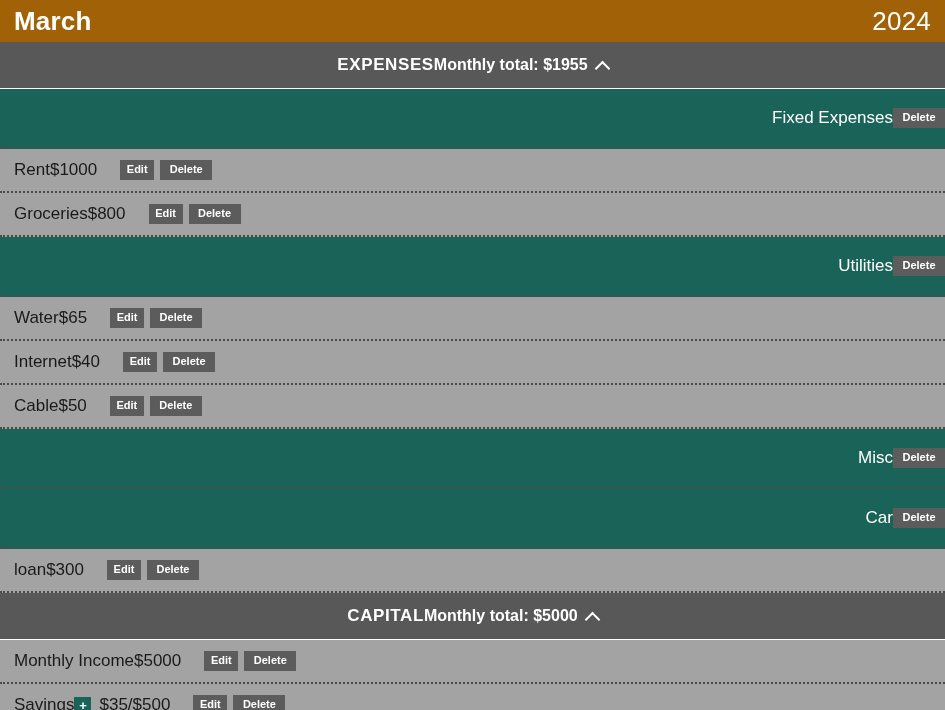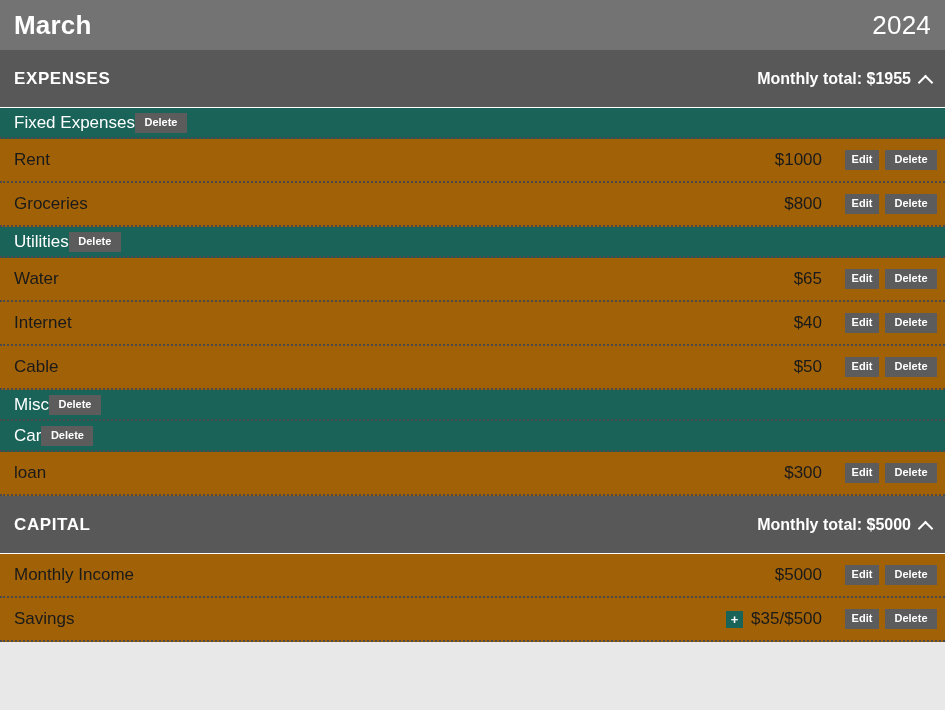--- a/index.html
+++ b/index.html
@@ -17,22 +17,22 @@
   }
   .app {
     width: 945px;
     height: 710px;
     position: relative;
     overflow: hidden;
   }
 
   
   .month-header {
-    background: #737373;
-    height: 50px;
+    background: #a16207;
+    height: 42px;
     display: flex;
     align-items: center;
     justify-content: space-between;
     padding: 0 14px;
     box-sizing: border-box;
   }
   .month-header .month-name {
     color: #ffffff;
     font-size: 26px;
     font-weight: bold;
@@ -41,24 +41,24 @@
   .month-header .year-value {
     color: #ffffff;
     font-size: 26px;
     font-weight: normal;
     letter-spacing: 0.2px;
   }
 
   
   .section-bar {
     background: #585858;
-    height: 58px;
-    display: flex;
-    align-items: center;
-    justify-content: space-between;
+    height: 47px;
+    display: flex;
+    align-items: center;
+    justify-content: center;
     padding: 0 12px 0 14px;
     box-sizing: border-box;
     border-bottom: 1px solid #ffffff;
   }
   .section-bar .section-title {
     color: #ffffff;
     font-size: 17px;
     font-weight: bold;
     letter-spacing: 0.6px;
   }
@@ -87,47 +87,46 @@
     width: 9px;
     height: 9px;
     border-left: 2px solid #ffffff;
     border-top: 2px solid #ffffff;
     transform: rotate(45deg);
   }
 
   
   .category-row {
     background: #1a6359;
-    height: 31px;
-    display: flex;
-    align-items: center;
-    justify-content: flex-start;
+    height: 60px;
+    display: flex;
+    align-items: center;
+    justify-content: flex-end;
     padding: 0 0 0 14px;
     box-sizing: border-box;
     border-bottom: 2px dotted #4a4a4a;
   }
   .category-row .category-name {
     color: #ffffff;
     font-size: 17px;
     font-weight: normal;
   }
   .category-row .row-actions {
     display: flex;
     align-items: center;
     gap: 4px;
     padding-right: 0px;
   }
 
   
   .item-row {
-    background: #a16207;
+    background: #a3a3a3;
     height: 44px;
     display: flex;
     align-items: center;
-    justify-content: space-between;
     padding: 0 8px 0 14px;
     box-sizing: border-box;
     border-bottom: 2px dotted #4a4a4a;
   }
   .item-row .item-name {
     color: #1a1a1a;
     font-size: 17px;
     font-weight: normal;
   }
   .item-row .item-right {

